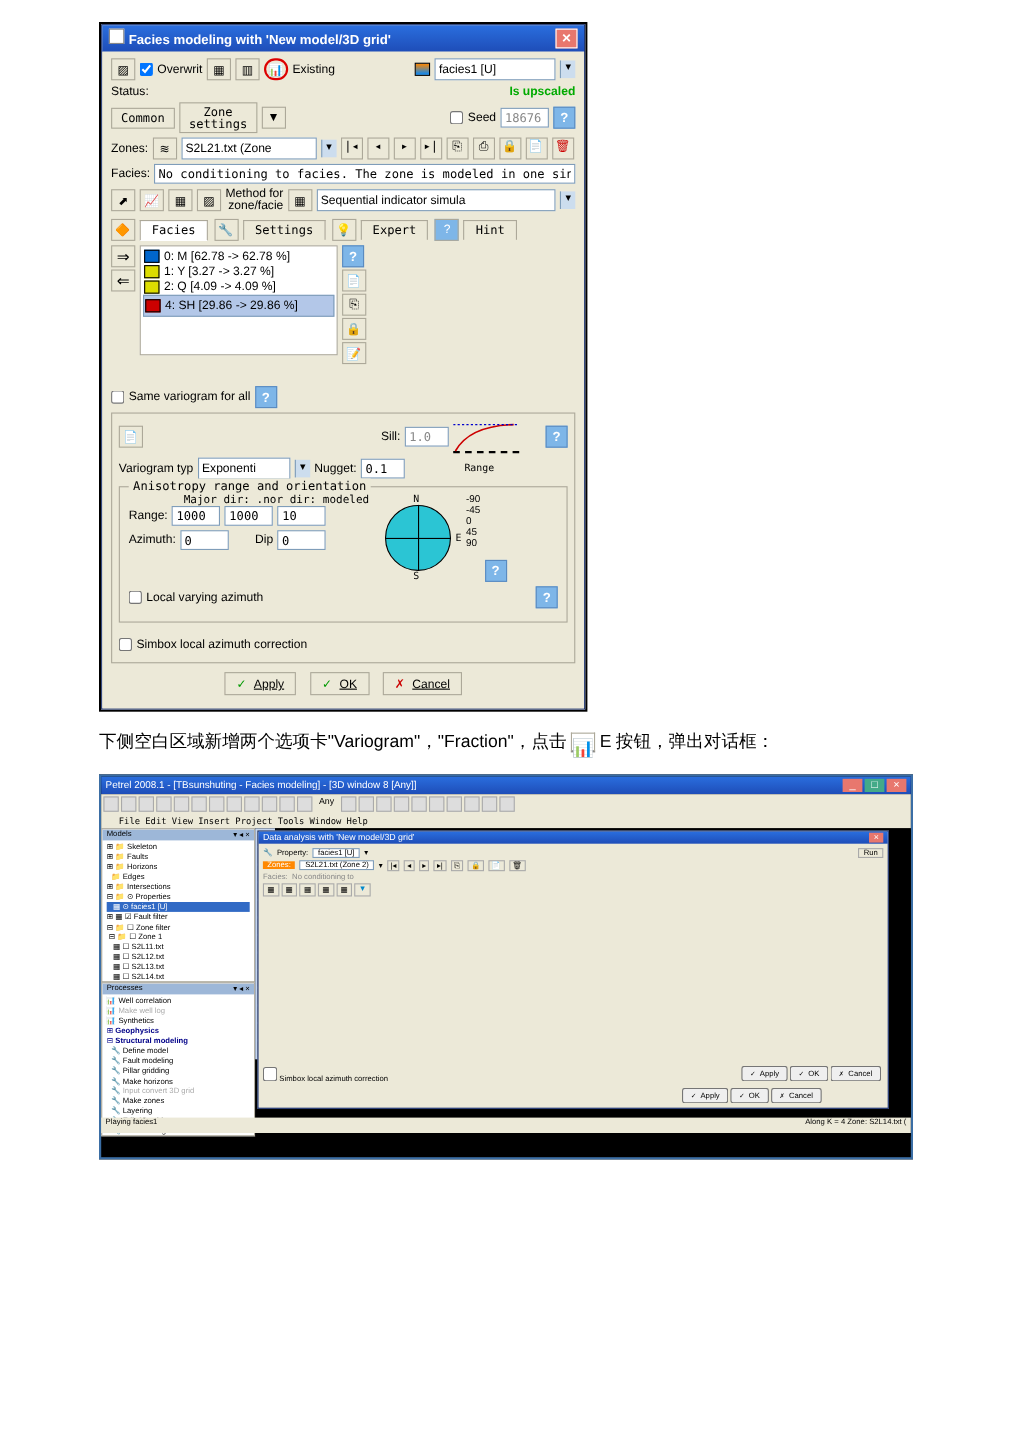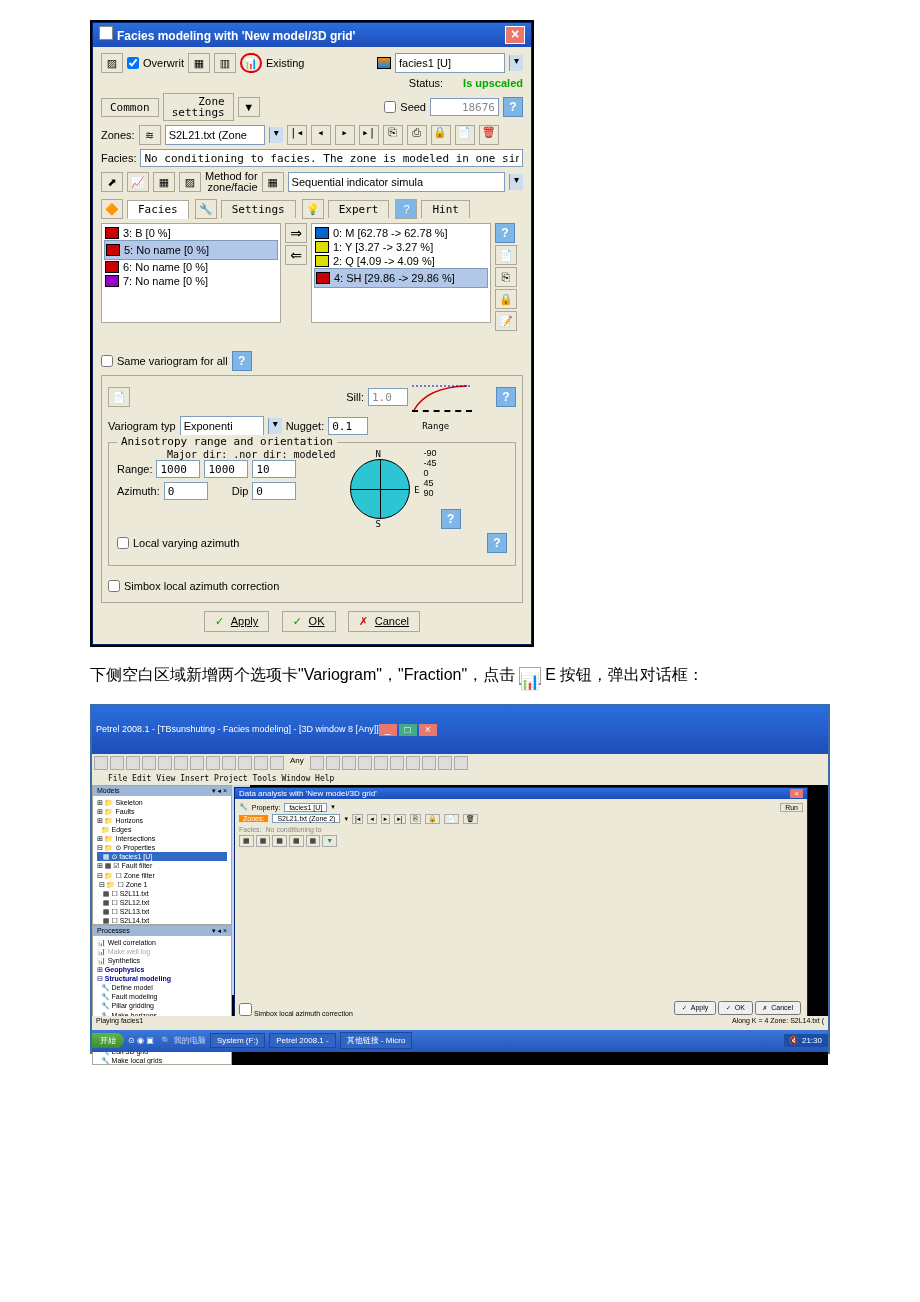--- a/index.html
+++ b/index.html
@@ -38,21 +38,21 @@
 .compass .needlev{position:absolute;top:10px;left:40px;width:1px;height:60px;background:#000}
 .compass .lbl{position:absolute;font:9px monospace}
 .variogram-preview{width:60px;height:30px;display:inline-block;position:relative;border-bottom:2px dashed #000}
 .scale{font:9px monospace;line-height:1.1}
 .btnbar{text-align:center;padding:8px 0 4px}
 .btnbar .btn{padding:3px 10px;margin:0 4px}
 .chk-row{font:11px monospace;display:flex;align-items:center;gap:4px;margin:4px 0}
 .para{font:16px/1.8 "SimSun","Microsoft YaHei",serif;margin:14px 0}
 .inline-ic{display:inline-block;width:22px;height:18px;border:1px solid #aca899;background:#fff;vertical-align:middle;border-bottom:2px solid #888}
 .shot2{border:2px solid #3b6ea5;width:740px;height:350px;background:#000;position:relative;margin-top:6px}
-.s2-title{background:linear-gradient(#2a6ede,#1e4db8);color:#fff;font:9px monospace;padding:18px 4px;display:flex;justify-content:flex-start}
+.s2-title{background:linear-gradient(#2a6ede,#1e4db8);color:#fff;font:9px monospace;padding:2px 4px;display:flex;justify-content:space-between}
 .s2-wb{width:18px;height:12px;background:#e8776e;color:#fff;text-align:center;font:10px/12px sans-serif}
 .s2-tb{background:#ece9d8;padding:2px;display:flex;gap:2px;font:8px monospace}
 .s2-tb .i{width:14px;height:14px;background:#ddd;border:1px solid #aaa}
 .s2-menu{background:#ece9d8;font:8px monospace;padding:2px 16px;color:#000}
 .s2-body{display:flex;height:280px}
 .s2-left{width:140px;background:#fff;border:1px solid #aca899;font:7px monospace;overflow:hidden}
 .s2-panel-h{background:#9db7d8;padding:1px 4px;display:flex;justify-content:space-between}
 .s2-tree{padding:2px 4px;line-height:1.3}
 .s2-tree .n{white-space:nowrap}
 .s2-tree .hl{background:#316ac5;color:#fff}
@@ -90,41 +90,41 @@
       <span class="btn-ic">▥</span>
       <span class="btn-ic red">📊</span>
       <span>Existing</span>
       <span style="flex:1"></span>
       <span class="colorbox" style="background:linear-gradient(#f80,#08f)"></span>
       <span class="sel" style="width:110px">
               <span>facies1 [U]</span>
             </span>
       <span class="dd">▾</span>
     </div>
-    <div class="row" style="justify-content:flex-end;gap:20px">
+    <div class="row" style="justify-content:space-between;gap:8px">
       <span>Status:</span>
       <span class="status-g">Is upscaled</span>
     </div>
 
     <div class="row">
       <span class="btn">Common</span>
-      <span class="btn" style="white-space:pre-line;text-align:right;line-height:1">Zone
+      <span class="btn" style="white-space:pre-line;text-align:center;line-height:1">Zone
 settings</span>
       <span class="btn-ic">▼</span>
       <span style="flex:1"></span>
       <input type="checkbox" class="chk" style="">
       <span>Seed</span>
-      <input type="text" style="width: 69px; color: rgb(136, 136, 136); text-align: right;" disabled="" value="18676">
+      <input type="text" style="width: 44px; color: rgb(136, 136, 136);" disabled="" value="18676">
       <span class="help">?</span>
     </div>
 
     <div class="row">
       <span>Zones:</span>
       <span class="btn-ic">≋</span>
-      <span class="sel" style="width:100px">
+      <span class="sel" style="width:123px">
               <span>S2L21.txt (Zone</span>
             </span>
       <span class="dd">▾</span>
       <span class="nav-btn">|◂</span>
       <span class="nav-btn">◂</span>
       <span class="nav-btn">▸</span>
       <span class="nav-btn">▸|</span>
       <span class="nav-btn">⎘</span>
       <span class="nav-btn">⎙</span>
       <span class="nav-btn">🔒</span>
@@ -156,38 +156,20 @@
       <span class="tab active">Facies</span>
       <span class="btn-ic">🔧</span>
       <span class="tab">Settings</span>
       <span class="btn-ic">💡</span>
       <span class="tab">Expert</span>
       <span class="btn-ic" style="background:#7eb6e8;color:#fff">?</span>
       <span class="tab">Hint</span>
     </div>
 
     <div class="row" style="align-items:flex-start">
-      <div class="facies-list">
-        <div class="item">
-                <span class="colorbox" style="background:#c00"></span>
-                <span>3: B [0 %]</span>
-              </div>
-        <div class="item sel">
-                <span class="colorbox" style="background:#c00"></span>
-                <span>5: No name [0 %]</span>
-              </div>
-        <div class="item">
-                <span class="colorbox" style="background:#c00"></span>
-                <span>6: No name [0 %]</span>
-              </div>
-        <div class="item">
-                <span class="colorbox" style="background:#90c"></span>
-                <span>7: No name [0 %]</span>
-              </div>
-      </div>
       <div style="display:flex;flex-direction:column;gap:2px">
         <span class="arrow-btn">⇒</span>
         <span class="arrow-btn">⇐</span>
       </div>
       <div class="facies-list">
         <div class="item">
                 <span class="colorbox" style="background:#06c"></span>
                 <span>0: M [62.78 -&gt; 62.78 %]</span>
               </div>
         <div class="item">
@@ -465,24 +447,15 @@
             <div class="r"></div>
             <div class="r"></div>
       </div>
     </div>
   </div>
 
   <div class="s2-status">
     <span>Playing facies1</span>
     <span>Along K = 4 Zone: S2L14.txt (</span>
   </div>
-  <div class="s2-taskbar">
-    <span class="s2-start">开始</span>
-    <span style="margin-left:4px">⊙ ◉ ▣</span>
-    <span style="margin-left:8px;opacity:.7">🔍 我的电脑</span>
-    <span class="s2-task">System (F:)</span>
-    <span class="s2-task">Petrel 2008.1 -</span>
-    <span class="s2-task">其他链接 - Micro</span>
-    <span class="s2-tray">🔇 <span>21:30</span></span>
-  </div>
 </div>
 
 </div>
 
 </body></html>

